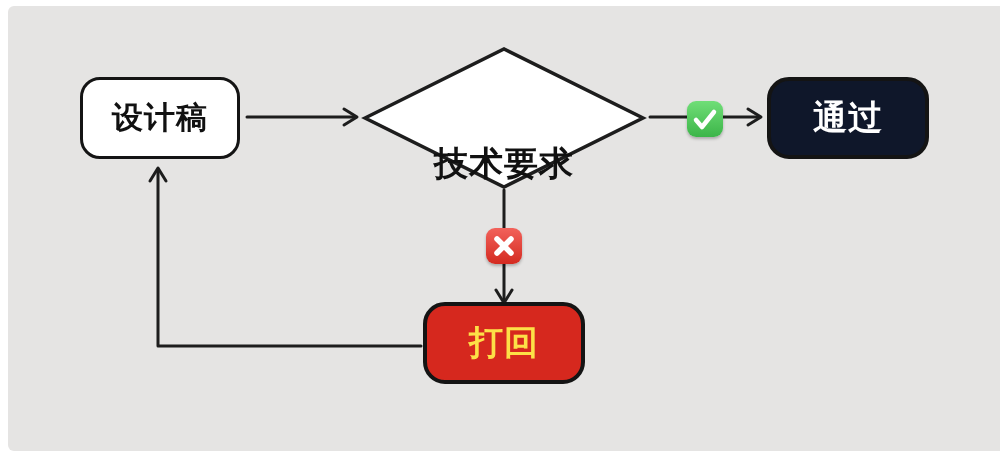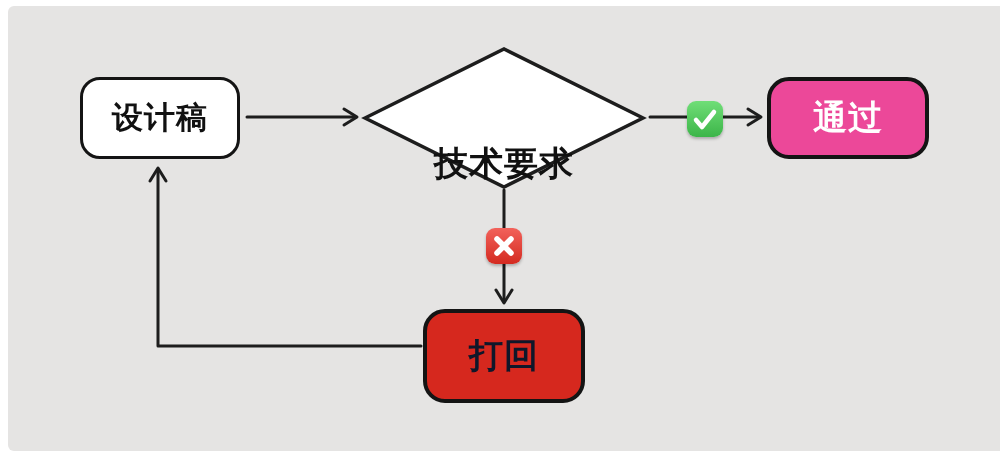--- a/index.html
+++ b/index.html
@@ -34,22 +34,22 @@
   .node-design {
     left: 80px; top: 77px; width: 160px; height: 82px;
     border-width: 3.5px; border-radius: 20px;
     color: #111111; font-size: 31px;
   }
   .node-pass {
     left: 767px; top: 77px; width: 162px; height: 82px;
     color: #ffffff; font-size: 34px;
   }
   .node-reject {
-    left: 423px; top: 309px; width: 162px; height: 94px;
-    color: #0f172a; font-size: 34px;
+    left: 423px; top: 302px; width: 162px; height: 82px;
+    color: #fde047; font-size: 34px;
   }
   .node-decision-label {
     position: absolute;
     left: 365px; top: 49px; width: 278px; height: 138px;
     display: flex; align-items: flex-end; justify-content: center;
     color: #111111; font-size: 34px; font-weight: 700; letter-spacing: 1px;
   }
   .emoji-badge {
     position: absolute;
     width: 36px; height: 36px;
@@ -94,21 +94,21 @@
   </svg>
 
   <div class="node node-rect node-design" style="background: rgb(255, 255, 255);">
     <span>设计稿</span>
   </div>
 
   <div class="node-decision-label">
     <span>技术要求</span>
   </div>
 
-  <div class="node node-rect node-pass" style="background: #ec4899;">
+  <div class="node node-rect node-pass" style="background: #0f172a;">
     <span>通过</span>
   </div>
 
   <div class="node node-rect node-reject" style="background: rgb(214, 40, 30);">
     <span>打回</span>
   </div>
 
   <div class="emoji-badge emoji-check" style="background: linear-gradient(rgb(112, 222, 119), rgb(60, 181, 73));">
     <svg width="36" height="36" viewBox="0 0 36 36">
       <polyline points="9,19 15,26 27,11" fill="none" stroke="#ffffff" stroke-width="4.5" stroke-linecap="round" stroke-linejoin="round"></polyline>

